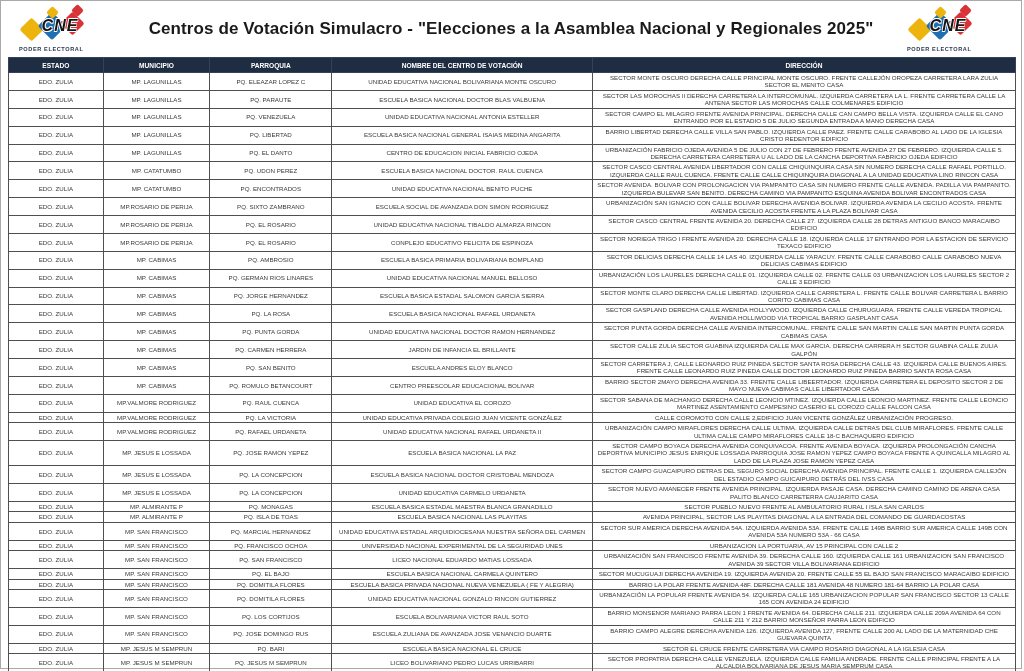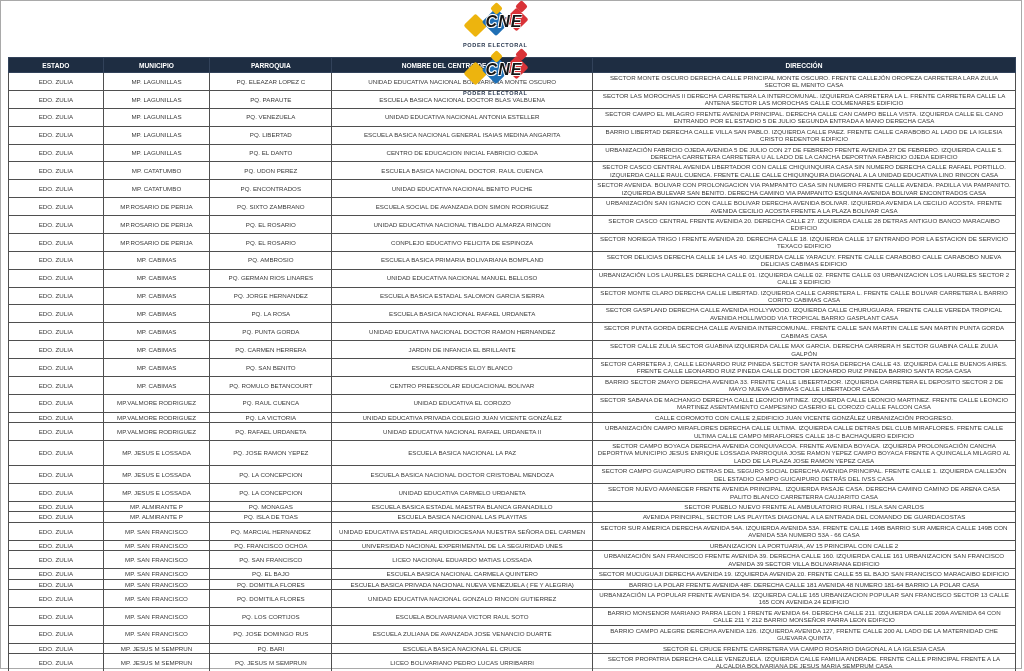--- a/index.html
+++ b/index.html
@@ -1,21 +1,21 @@
 <!DOCTYPE html>
 <html><head>
 <meta charset="utf-8">
 <style>
   * { margin:0; padding:0; box-sizing:border-box; }
   html,body { width:1024px; height:671px; background:#fff; overflow:hidden;
               font-family:"Liberation Sans", sans-serif; }
   .page { width:1022px; height:669px; border:1px solid #a9a9a9; background:#fff; }
 
   
-  .top { height:56px; display:flex; align-items:center; justify-content:space-between; padding:0 14px;flex-direction:column; }
+  .top { height:56px; display:flex; align-items:center; justify-content:space-between; padding:0 14px; }
   .title { flex:1; text-align:center; font-size:17px; font-weight:bold; color:#1a1a1a; letter-spacing:0.1px; }
 
   
   .logo { position:relative; width:104px; height:48px; flex:none; }
   .d { position:absolute; transform:rotate(45deg); border-radius:2px; }
   .d-yellow    { width:17px; height:17px; background:#edb40e; left:8px;  top:16px; }
   .d-blue      { width:20px; height:20px; background:#1f6fb5; left:27px; top:11px; }
   .d-red       { width:17px; height:17px; background:#d93338; left:49px; top:10px; }
   .d-yellow-sm { width:9px;  height:9px;  background:#edb40e; left:33px; top:3px;  }
   .d-red-sm    { width:9px;  height:9px;  background:#d93338; left:58px; top:1px;  }
@@ -44,20 +44,21 @@
     <div class="logo">
       <span class="d d-yellow"></span>
       <span class="d d-blue"></span>
       <span class="d d-red"></span>
       <span class="d d-yellow-sm"></span>
       <span class="d d-red-sm"></span>
       <span class="cne-text">CNE</span>
       <div class="logo-sub">PODER ELECTORAL</div>
     </div>
 
+    <div class="title">Centros de Votación Simulacro - "Elecciones a la Asamblea Nacional y Regionales 2025"</div>
 
     <div class="logo">
       <span class="d d-yellow"></span>
       <span class="d d-blue"></span>
       <span class="d d-red"></span>
       <span class="d d-yellow-sm"></span>
       <span class="d d-red-sm"></span>
       <span class="cne-text">CNE</span>
       <div class="logo-sub">PODER ELECTORAL</div>
     </div>

